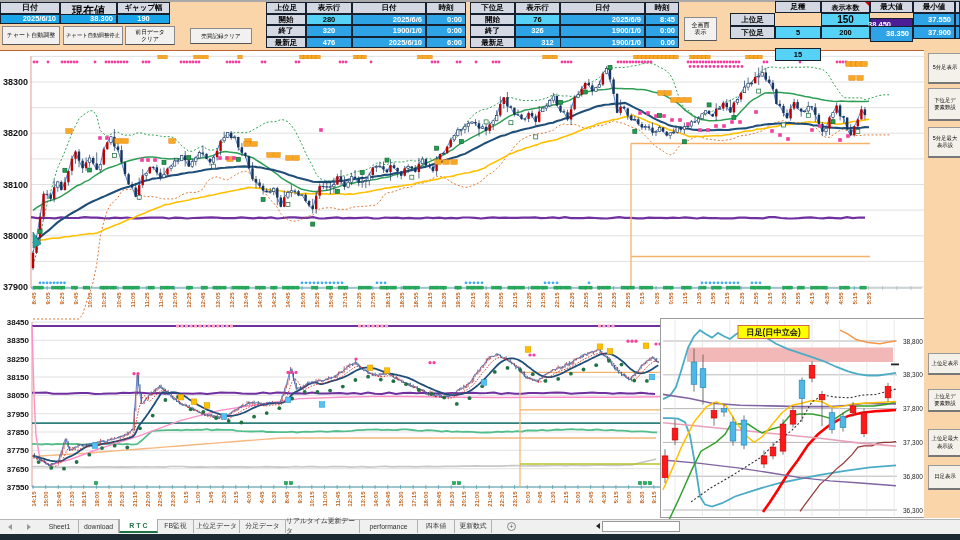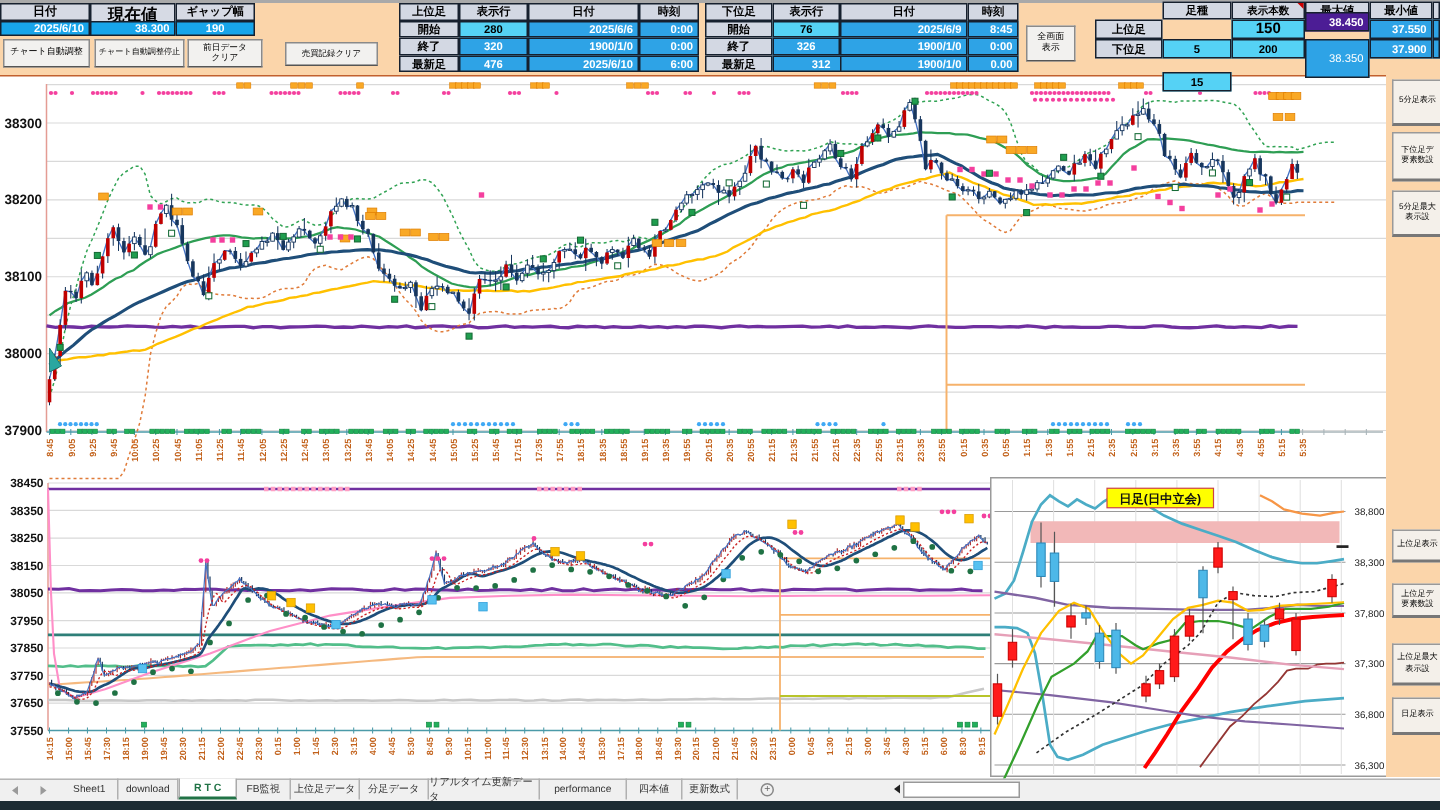--- a/index.html
+++ b/index.html
@@ -1884,27 +1884,27 @@
 <div style="position:absolute;left:645px;top:36.5px;width:34px;height:11.5px;background:#2ea3e6;border:0.5px solid #16202e;font-weight:bold;padding-right:3px;font-size:7.5px;color:#fff;display:flex;align-items:center;justify-content:flex-end;line-height:1;box-sizing:border-box;">0.00</div>
 <div style="position:absolute;left:684px;top:17px;width:33px;height:24px;background:#f2f1ef;border:1px solid #8a8a8a;border-bottom-color:#555;box-sizing:border-box;font-size:6px;color:#000;display:flex;align-items:center;justify-content:center;text-align:center;line-height:1.15;">全画面<br>表示</div>
 <div style="position:absolute;left:775px;top:1px;width:46px;height:12px;background:#d3d8e3;border:0.5px solid #16202e;font-weight:bold;font-size:7.5px;color:#000;display:flex;align-items:center;justify-content:center;line-height:1;box-sizing:border-box;">足種</div>
 <div style="position:absolute;left:821px;top:1px;width:49px;height:12px;background:#d3d8e3;border:0.5px solid #16202e;font-weight:bold;font-size:7px;color:#000;display:flex;align-items:center;justify-content:center;line-height:1;box-sizing:border-box;">表示本数<div style="position:absolute;right:0;top:0;width:0;height:0;border-left:4px solid transparent;border-top:4px solid #c00"></div></div>
 <div style="position:absolute;left:870px;top:1px;width:43px;height:12px;background:#d3d8e3;border:0.5px solid #16202e;font-weight:bold;font-size:7.5px;color:#000;display:flex;align-items:center;justify-content:center;line-height:1;box-sizing:border-box;">最大値</div>
 <div style="position:absolute;left:913px;top:1px;width:42px;height:12px;background:#d3d8e3;border:0.5px solid #16202e;font-weight:bold;font-size:7.5px;color:#000;display:flex;align-items:center;justify-content:center;line-height:1;box-sizing:border-box;">最小値</div>
 <div style="position:absolute;left:955px;top:1px;width:5px;height:12px;background:#d3d8e3;border:0.5px solid #16202e;font-weight:bold;font-size:7px;color:#000;display:flex;align-items:center;justify-content:center;line-height:1;box-sizing:border-box;"></div>
 <div style="position:absolute;left:730px;top:13px;width:45px;height:13px;background:#d3d8e3;border:0.5px solid #16202e;font-weight:bold;font-size:7.5px;color:#000;display:flex;align-items:center;justify-content:center;line-height:1;box-sizing:border-box;">上位足</div>
 <div style="position:absolute;left:775px;top:13px;width:46px;height:13px;background:#55d2f5;border:0.5px solid #16202e;font-weight:bold;font-size:7.5px;color:#000;display:flex;align-items:center;justify-content:center;line-height:1;box-sizing:border-box;margin-top:35px;">15</div>
 <div style="position:absolute;left:821px;top:13px;width:49px;height:13px;background:#55d2f5;border:0.5px solid #16202e;font-weight:bold;font-size:10px;color:#000;display:flex;align-items:center;justify-content:center;line-height:1;box-sizing:border-box;">150</div>
-<div style="position:absolute;left:870px;top:8px;width:43px;height:13px;background:#4c1d95;border:0.5px solid #16202e;font-weight:bold;padding-right:3px;font-size:7.5px;color:#fff;display:flex;align-items:center;justify-content:flex-end;line-height:1;box-sizing:border-box;">38.450</div>
+<div style="position:absolute;left:870px;top:18px;width:43px;height:13px;background:#4c1d95;border:0.5px solid #16202e;font-weight:bold;padding-right:21px;font-size:7.5px;color:#fff;display:flex;align-items:center;justify-content:flex-end;line-height:1;box-sizing:border-box;">38.450</div>
 <div style="position:absolute;left:913px;top:13px;width:42px;height:13px;background:#2ea3e6;border:0.5px solid #16202e;font-weight:bold;padding-right:3px;font-size:7.5px;color:#fff;display:flex;align-items:center;justify-content:flex-end;line-height:1;box-sizing:border-box;padding-left:12px;">37.550</div>
 <div style="position:absolute;left:955px;top:13px;width:5px;height:13px;background:#2ea3e6;border:0.5px solid #16202e;font-weight:bold;font-size:7px;color:#000;display:flex;align-items:center;justify-content:center;line-height:1;box-sizing:border-box;"></div>
 <div style="position:absolute;left:730px;top:26px;width:45px;height:13px;background:#d3d8e3;border:0.5px solid #16202e;font-weight:bold;font-size:7.5px;color:#000;display:flex;align-items:center;justify-content:center;line-height:1;box-sizing:border-box;">下位足</div>
 <div style="position:absolute;left:775px;top:26px;width:46px;height:13px;background:#55d2f5;border:0.5px solid #16202e;font-weight:bold;font-size:7.5px;color:#000;display:flex;align-items:center;justify-content:center;line-height:1;box-sizing:border-box;">5</div>
 <div style="position:absolute;left:821px;top:26px;width:49px;height:13px;background:#55d2f5;border:0.5px solid #16202e;font-weight:bold;font-size:7.5px;color:#000;display:flex;align-items:center;justify-content:center;line-height:1;box-sizing:border-box;">200</div>
-<div style="position:absolute;left:870px;top:26px;width:43px;height:26px;background:#2ea3e6;border:0.5px solid #16202e;font-weight:normal;padding-right:3px;font-size:7.5px;color:#fff;display:flex;align-items:center;justify-content:flex-end;line-height:1;box-sizing:border-box;">38.350</div>
+<div style="position:absolute;left:870px;top:26px;width:43px;height:16px;background:#2ea3e6;border:0.5px solid #16202e;font-weight:bold;padding-right:3px;font-size:7.5px;color:#fff;display:flex;align-items:center;justify-content:flex-end;line-height:1;box-sizing:border-box;">38.350</div>
 <div style="position:absolute;left:913px;top:26px;width:42px;height:13px;background:#2ea3e6;border:0.5px solid #16202e;font-weight:bold;padding-right:3px;font-size:7.5px;color:#fff;display:flex;align-items:center;justify-content:flex-end;line-height:1;box-sizing:border-box;">37.900</div>
 <div style="position:absolute;left:955px;top:26px;width:5px;height:13px;background:#2ea3e6;border:0.5px solid #16202e;font-weight:bold;font-size:7px;color:#000;display:flex;align-items:center;justify-content:center;line-height:1;box-sizing:border-box;"></div>
 <div style="position:absolute;left:928px;top:53px;width:34px;height:31px;background:#f4f0ea;border:1px solid #999;border-bottom:2px solid #777;box-sizing:border-box;font-size:5.4px;color:#000;display:flex;align-items:center;justify-content:center;text-align:center;line-height:1.3;">5分足表示</div>
 <div style="position:absolute;left:928px;top:88px;width:34px;height:33px;background:#f4f0ea;border:1px solid #999;border-bottom:2px solid #777;box-sizing:border-box;font-size:5.4px;color:#000;display:flex;align-items:center;justify-content:center;text-align:center;line-height:1.3;">下位足デ<br>要素数設</div>
 <div style="position:absolute;left:928px;top:127px;width:34px;height:31px;background:#f4f0ea;border:1px solid #999;border-bottom:2px solid #777;box-sizing:border-box;font-size:5.4px;color:#000;display:flex;align-items:center;justify-content:center;text-align:center;line-height:1.3;">5分足最大<br>表示設</div>
 <div style="position:absolute;left:928px;top:353px;width:34px;height:22px;background:#f4f0ea;border:1px solid #999;border-bottom:2px solid #777;box-sizing:border-box;font-size:5.4px;color:#000;display:flex;align-items:center;justify-content:center;text-align:center;line-height:1.3;">上位足表示</div>
 <div style="position:absolute;left:928px;top:389px;width:34px;height:23px;background:#f4f0ea;border:1px solid #999;border-bottom:2px solid #777;box-sizing:border-box;font-size:5.4px;color:#000;display:flex;align-items:center;justify-content:center;text-align:center;line-height:1.3;">上位足デ<br>要素数設</div>
 <div style="position:absolute;left:928px;top:429px;width:34px;height:28px;background:#f4f0ea;border:1px solid #999;border-bottom:2px solid #777;box-sizing:border-box;font-size:5.4px;color:#000;display:flex;align-items:center;justify-content:center;text-align:center;line-height:1.3;">上位足最大<br>表示設</div>
 <div style="position:absolute;left:928px;top:465px;width:34px;height:25px;background:#f4f0ea;border:1px solid #999;border-bottom:2px solid #777;box-sizing:border-box;font-size:5.4px;color:#000;display:flex;align-items:center;justify-content:center;text-align:center;line-height:1.3;">日足表示</div>
 <div style="position:absolute;left:0;top:518.5px;width:960px;height:15px;background:#f0f0f0;border-top:1px solid #b5b5b5;box-sizing:border-box"></div>

